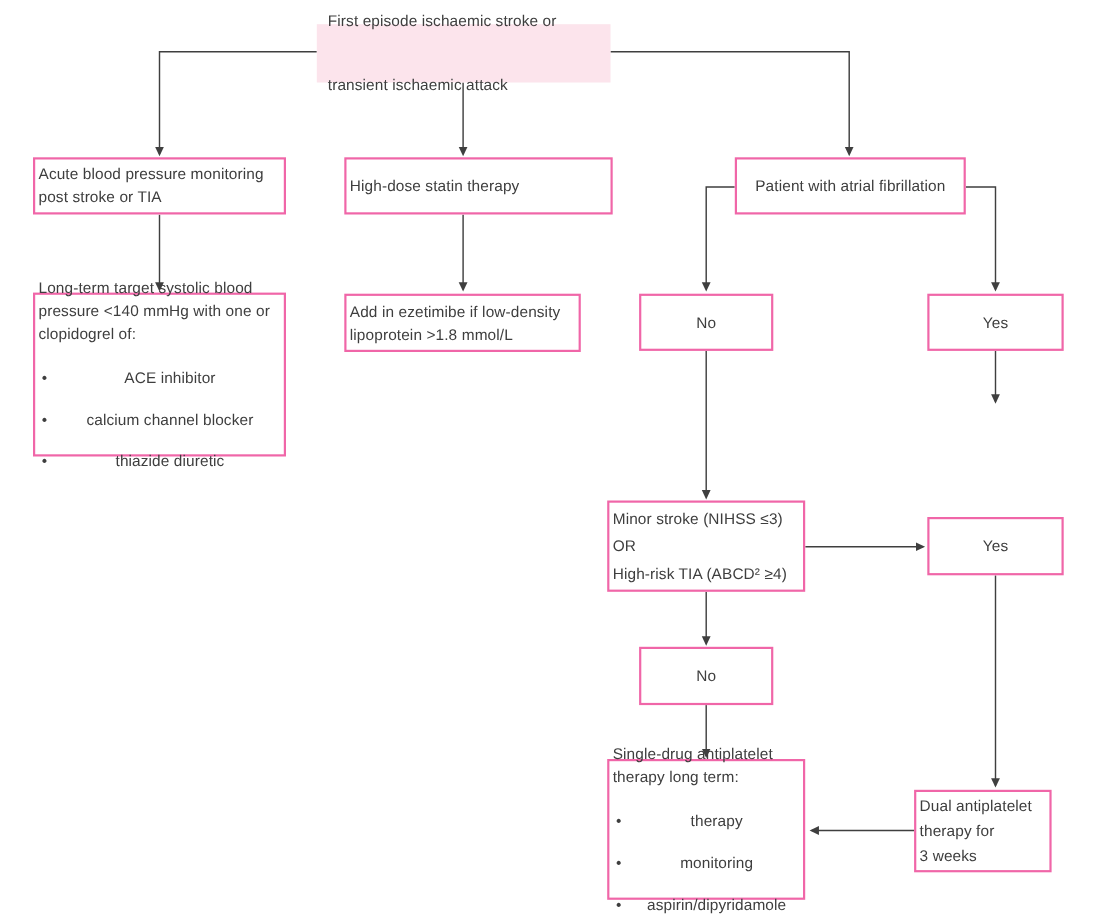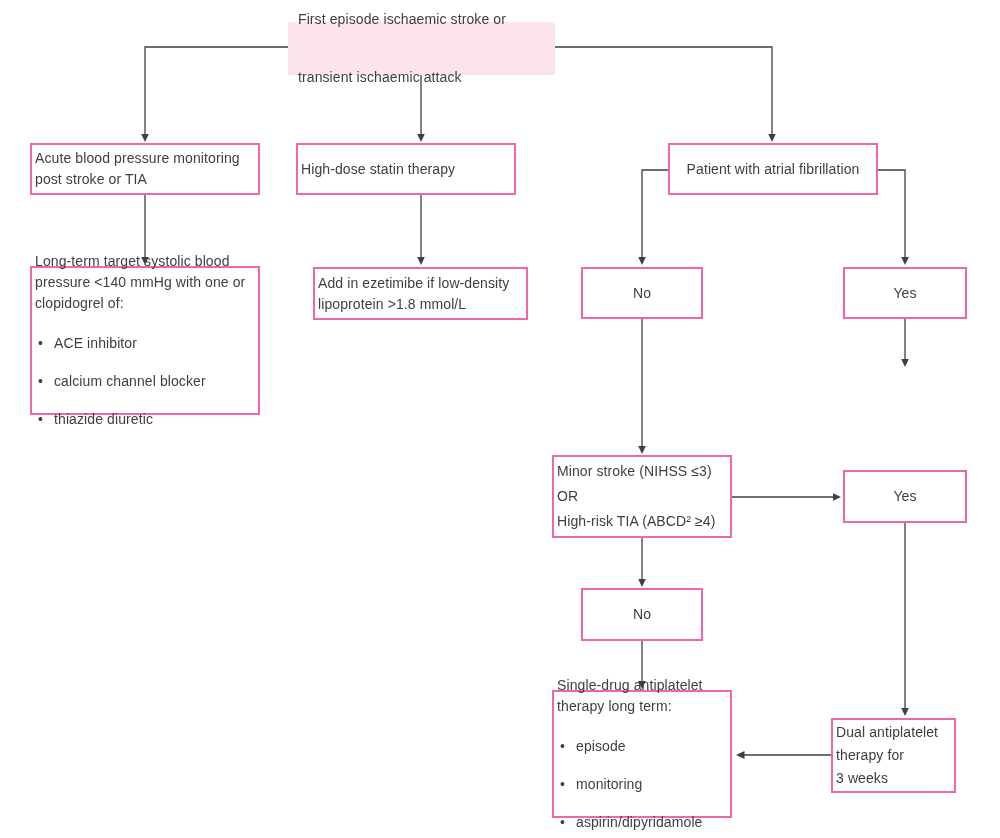--- a/index.html
+++ b/index.html
@@ -38,21 +38,21 @@
   .node.start {
     border: none;
     background: var(--start-fill);
     padding: 5px 10px;
     gap: 37px;
   }
   .node.center { align-items: center; text-align: right; }
   .node.roomy .ln { line-height: 25px; }
   .node.lh23 .ln { line-height: 23px; }
   .bullets { margin: 2px 0 0 0; padding: 0; list-style: none; }
-  .bullet { position: relative; margin-top: 17px; padding-left: 19px; }
+  .bullet { position: relative; margin-top: 17px; padding-left: 19px; text-align: center; }
   .bullet::before { content: "\2022"; position: absolute; left: 3px; }
 </style>
 </head>
 <body>
 
 <div class="canvas">
 
   <svg class="connectors" viewBox="0 0 1000 838">
     <defs>
       <marker id="arrow" markerWidth="9" markerHeight="9" refX="6.5" refY="4" orient="auto" markerUnits="userSpaceOnUse">
@@ -89,21 +89,21 @@
     <div class="ln">Long-term target systolic blood</div>
     <div class="ln">pressure &lt;140 mmHg with one or</div>
     <div class="ln">clopidogrel of:</div>
     <ul class="bullets">
       <li class="bullet">ACE inhibitor</li>
       <li class="bullet">calcium channel blocker</li>
       <li class="bullet">thiazide diuretic</li>
     </ul>
   </div>
 
-  <div class="node" style="left:296px;top:143px;width:220px;height:52px">
+  <div class="node" style="left:313px;top:143px;width:244px;height:52px">
     <div class="ln">High-dose statin therapy</div>
   </div>
 
   <div class="node" style="left:313px;top:267px;width:215px;height:53px">
     <div class="ln">Add in ezetimibe if low-density</div>
     <div class="ln">lipoprotein &gt;1.8 mmol/L</div>
   </div>
 
   <div class="node center" style="left:668px;top:143px;width:210px;height:52px">
     <div class="ln">Patient with atrial fibrillation</div>
@@ -129,21 +129,21 @@
   </div>
 
   <div class="node center" style="left:581px;top:588px;width:122px;height:53px">
     <div class="ln">No</div>
   </div>
 
   <div class="node" style="left:552px;top:690px;width:180px;height:128px">
     <div class="ln">Single-drug antiplatelet</div>
     <div class="ln">therapy long term:</div>
     <ul class="bullets">
-      <li class="bullet">episode</li>
+      <li class="bullet">therapy</li>
       <li class="bullet">monitoring</li>
       <li class="bullet">aspirin/dipyridamole</li>
     </ul>
   </div>
 
   <div class="node lh23" style="left:831px;top:718px;width:125px;height:75px">
     <div class="ln">Dual antiplatelet</div>
     <div class="ln">therapy for</div>
     <div class="ln">3 weeks</div>
   </div>

